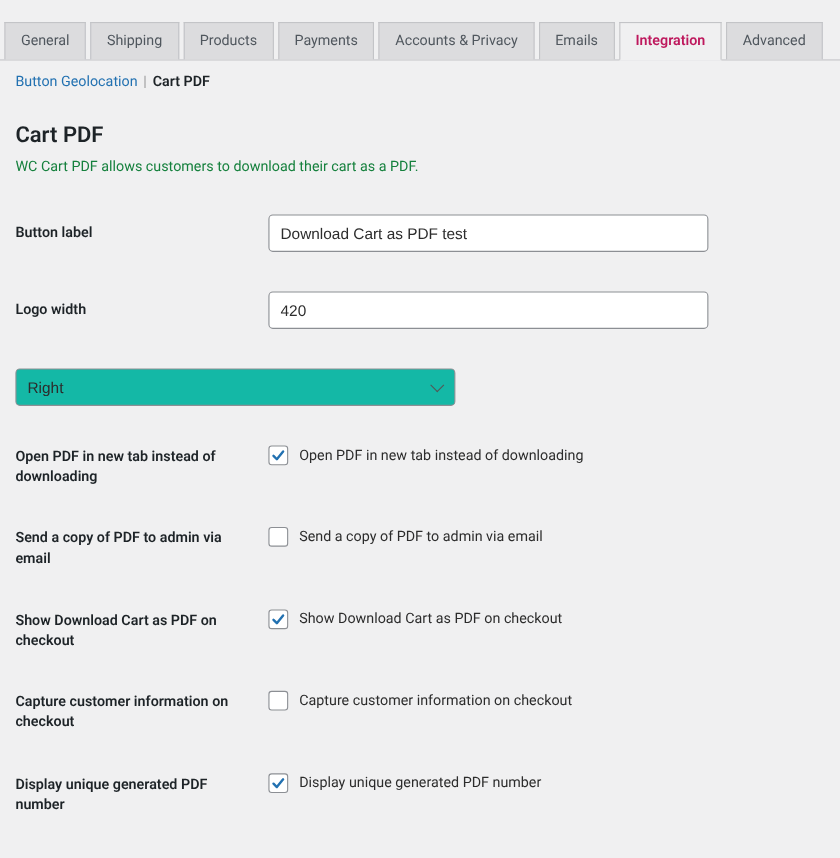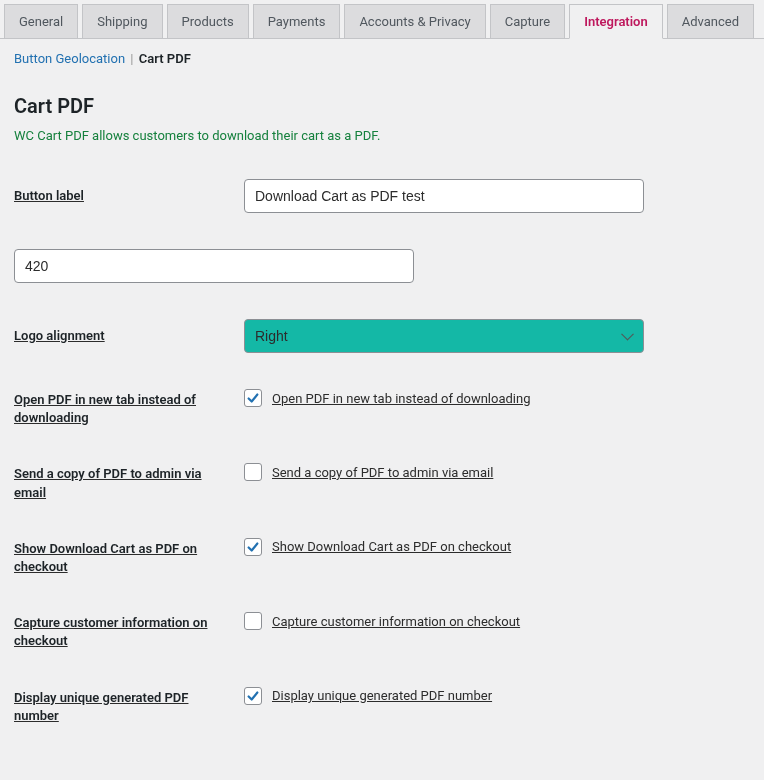--- a/index.html
+++ b/index.html
@@ -10,21 +10,21 @@
     background: #f0f0f1;
     width: 764px;
     height: 780px;
     overflow: hidden;
   }
   .tabs {
     display: flex;
     border-bottom: 1px solid #c3c4c7;
     background: #f0f0f1;
     padding-left: 4px;
-    padding-top: 4px;
+    padding-top: 20px;
   }
   .tab {
     padding: 9px 14px;
     background: #dcdcde;
     border: 1px solid #c3c4c7;
     border-bottom: none;
     margin-right: 4px;
     cursor: pointer;
     color: #50575e;
     font-size: 13px;
@@ -65,21 +65,20 @@
   }
   .desc {
     font-size: 13px;
     color: #15803d;
     margin-bottom: 36px;
   }
   .form-row {
     display: flex;
     align-items: flex-start;
     margin-bottom: 36px;
-    text-decoration: underline;
   }
   .form-row .label-col {
     width: 230px;
     padding-right: 20px;
     font-weight: 600;
     font-size: 13px;
     color: #1d2327;
     padding-top: 8px;
     line-height: 1.4;
   }
@@ -170,21 +169,21 @@
 </style>
 </head>
 <body>
 
 <div class="tabs" id="tabs-container">
     <div class="tab">General</div>
     <div class="tab">Shipping</div>
     <div class="tab">Products</div>
     <div class="tab">Payments</div>
     <div class="tab">Accounts &amp; Privacy</div>
-    <div class="tab">Capture</div>
+    <div class="tab">Emails</div>
     <div class="tab active">Integration</div>
     <div class="tab">Advanced</div>
   </div>
 
 <div class="subnav">
   <a>Button Geolocation</a>
   <span class="sep">|</span>
   <span class="current">Cart PDF</span>
 </div>
 
@@ -194,27 +193,27 @@
 
   <div class="form-row">
     <div class="label-col">Button label</div>
     <div class="field-col">
       <input type="text" value="Download Cart as PDF test" style="">
     </div>
   </div>
 
 
   <div class="form-row">
+    <div class="label-col">Logo width</div>
     <div class="field-col">
       <input type="text" value="420" style="">
     </div>
   </div>
 
   <div class="form-row">
-    <div class="label-col">Logo alignment</div>
     <div class="field-col">
       <div class="select-wrap">
         <select>
           <option>Right</option>
         </select>
       </div>
     </div>
   </div>
 
   <div class="form-row check-row">

